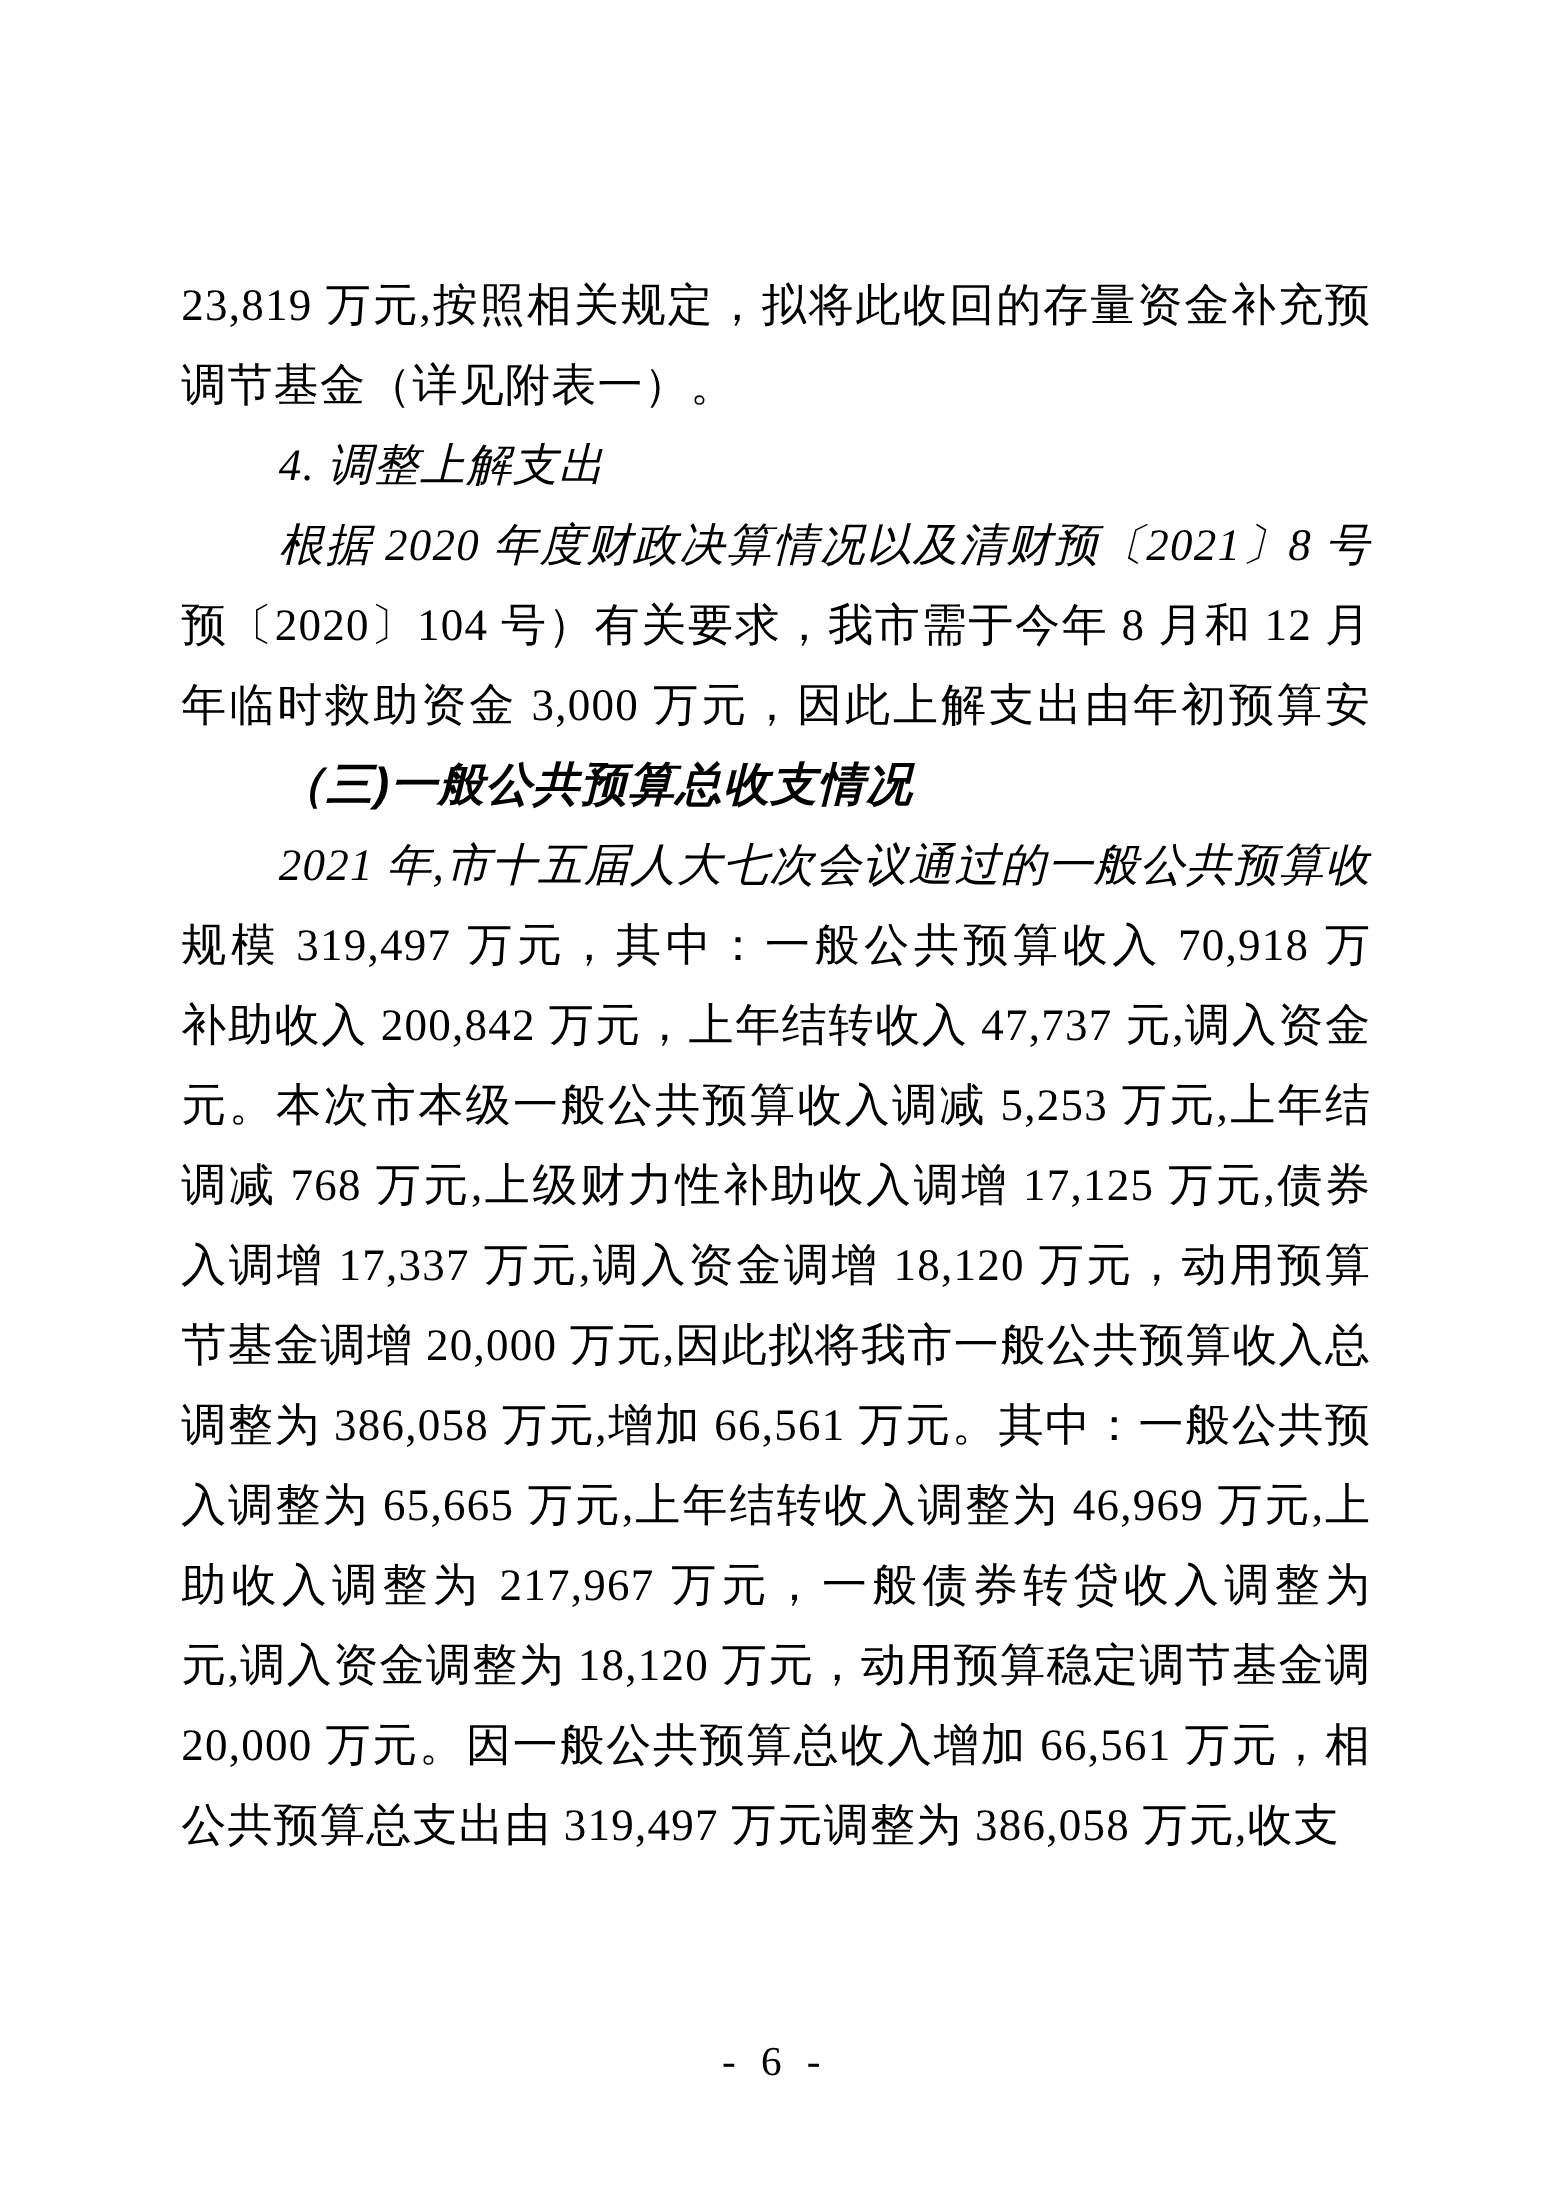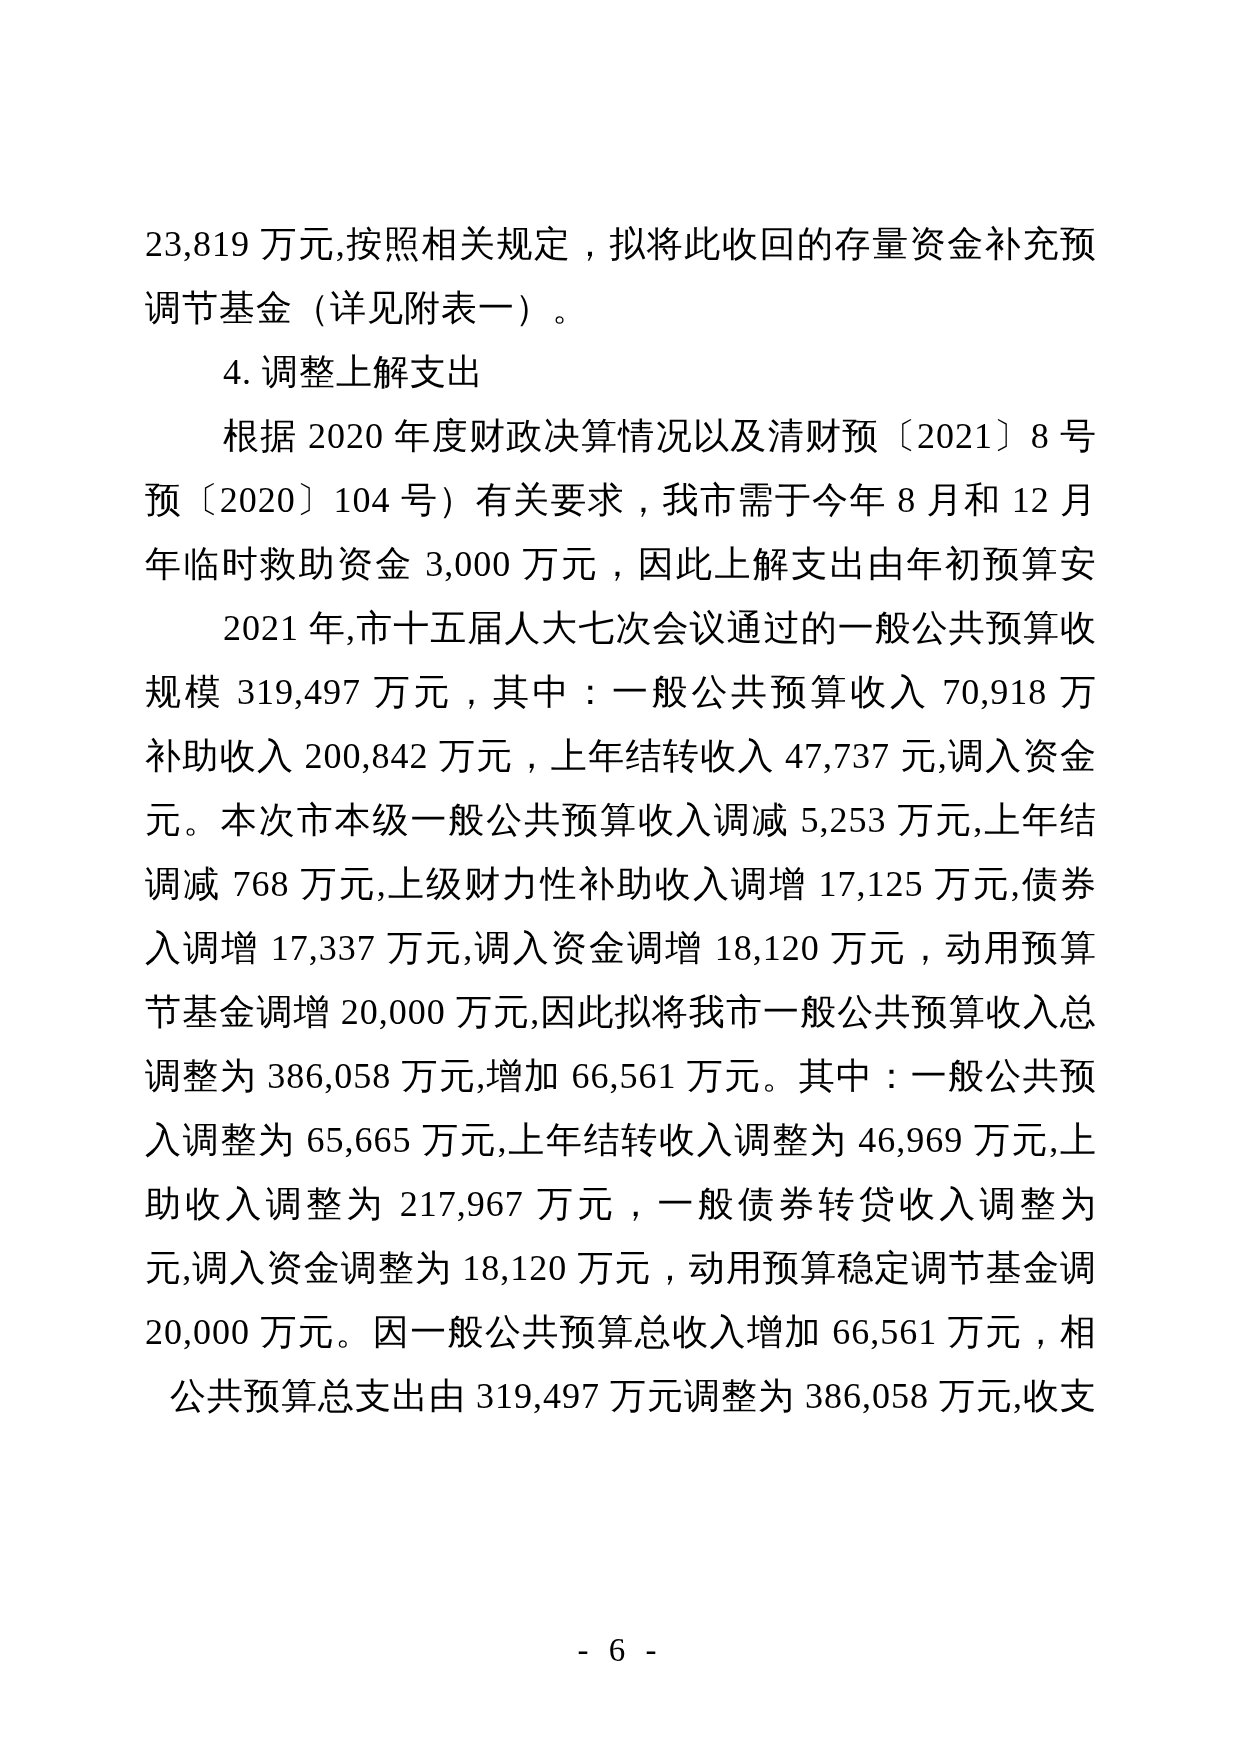--- a/index.html
+++ b/index.html
@@ -29,25 +29,26 @@
   .line {
     font-size: 36px;
     line-height: 64px;
     height: 64px;
     overflow: hidden;
     text-align: justify;
     text-align-last: justify;
     letter-spacing: 1px;
   }
   .line.end {
-    text-align: right;
+    text-align: left;
     text-align-last: left;
   }
   .line.indent {
     padding-left: 78px;
+    font-style: italic;
   }
   .line.heading {
     font-family: "Liberation Sans", "DejaVu Sans", sans-serif;
     font-weight: 700;
     font-size: 37px;
   }
   .page-number {
     position: absolute;
     left: 0;
     top: 1630px;
@@ -72,20 +73,23 @@
     <div class="block">
       <div class="line end indent">4. 调整上解支出</div>
     </div>
 
     <div class="block">
       <div class="line indent">根据 2020 年度财政决算情况以及清财预〔2021〕8 号（粤财</div>
       <div class="line">预〔2020〕104 号）有关要求，我市需于今年 8 月和 12 月归还 2020</div>
       <div class="line">年临时救助资金 3,000 万元，因此上解支出由年初预算安排数</div>
     </div>
 
+    <div class="block">
+      <div class="line end indent heading">（三)一般公共预算总收支情况</div>
+    </div>
 
     <div class="block">
       <div class="line indent">2021 年,市十五届人大七次会议通过的一般公共预算收支总</div>
       <div class="line">规模 319,497 万元，其中：一般公共预算收入 70,918 万元，上级</div>
       <div class="line">补助收入 200,842 万元，上年结转收入 47,737 元,调入资金 0 万</div>
       <div class="line">元。本次市本级一般公共预算收入调减 5,253 万元,上年结转收入</div>
       <div class="line">调减 768 万元,上级财力性补助收入调增 17,125 万元,债券转贷收</div>
       <div class="line">入调增 17,337 万元,调入资金调增 18,120 万元，动用预算稳定调</div>
       <div class="line">节基金调增 20,000 万元,因此拟将我市一般公共预算收入总规模</div>
       <div class="line">调整为 386,058 万元,增加 66,561 万元。其中：一般公共预算收</div>

